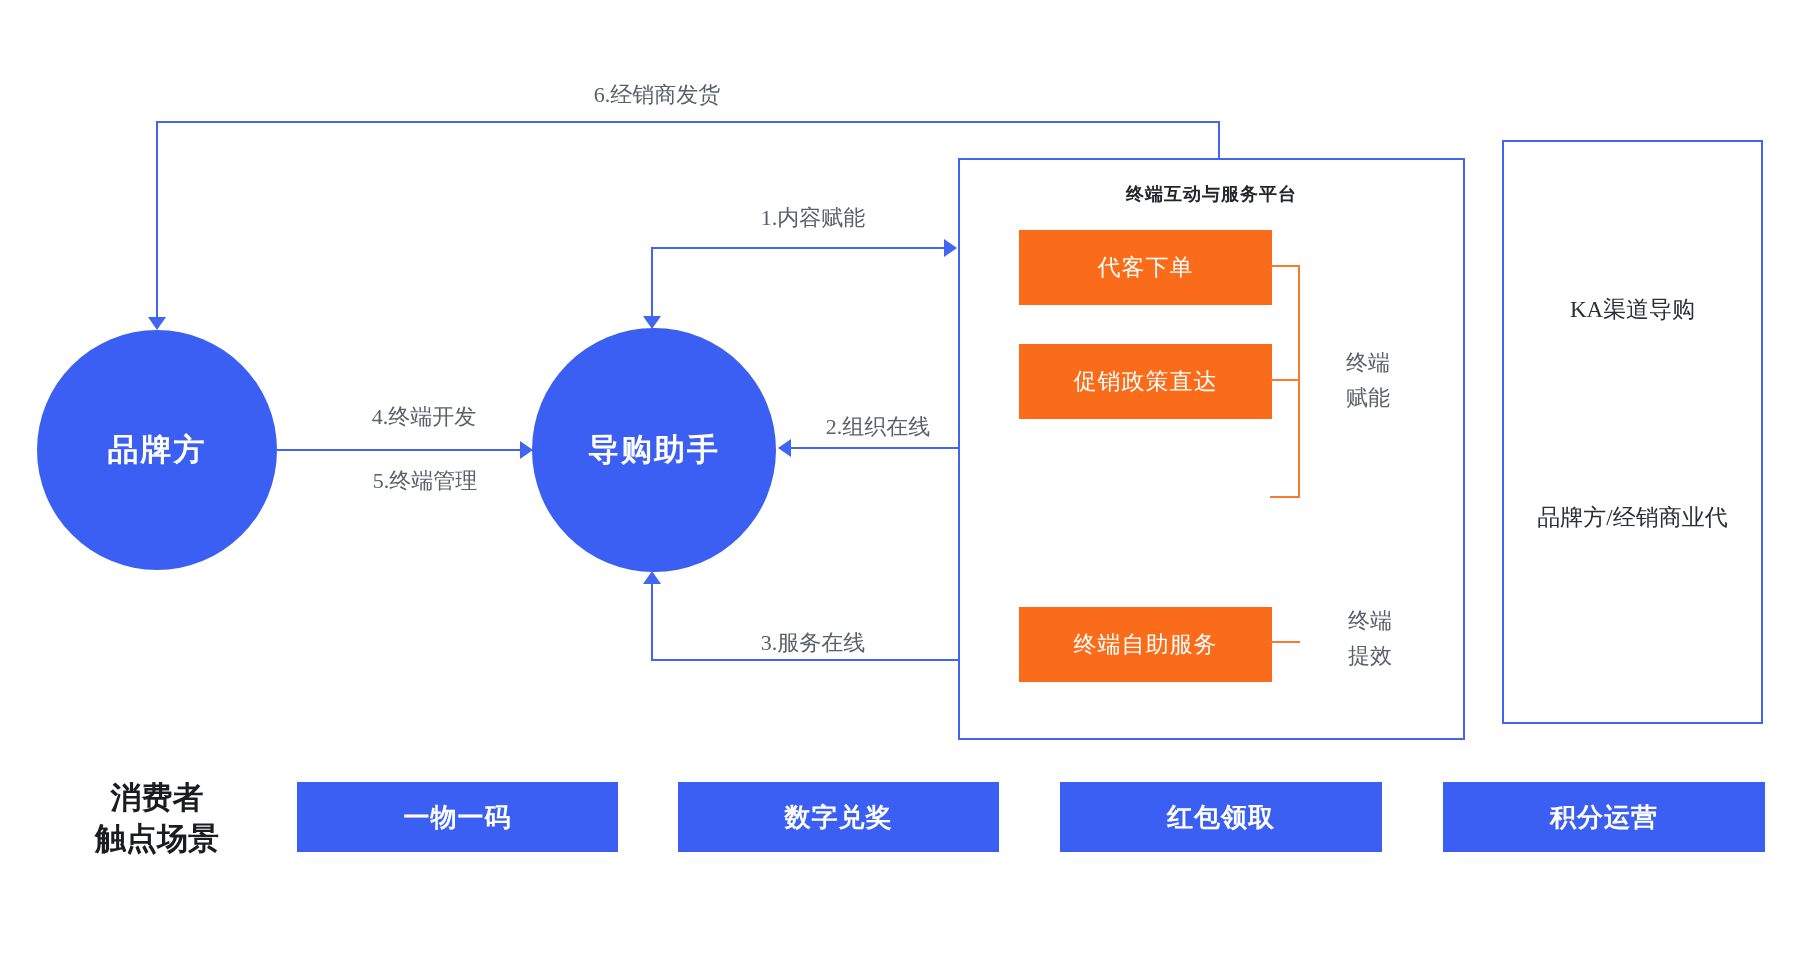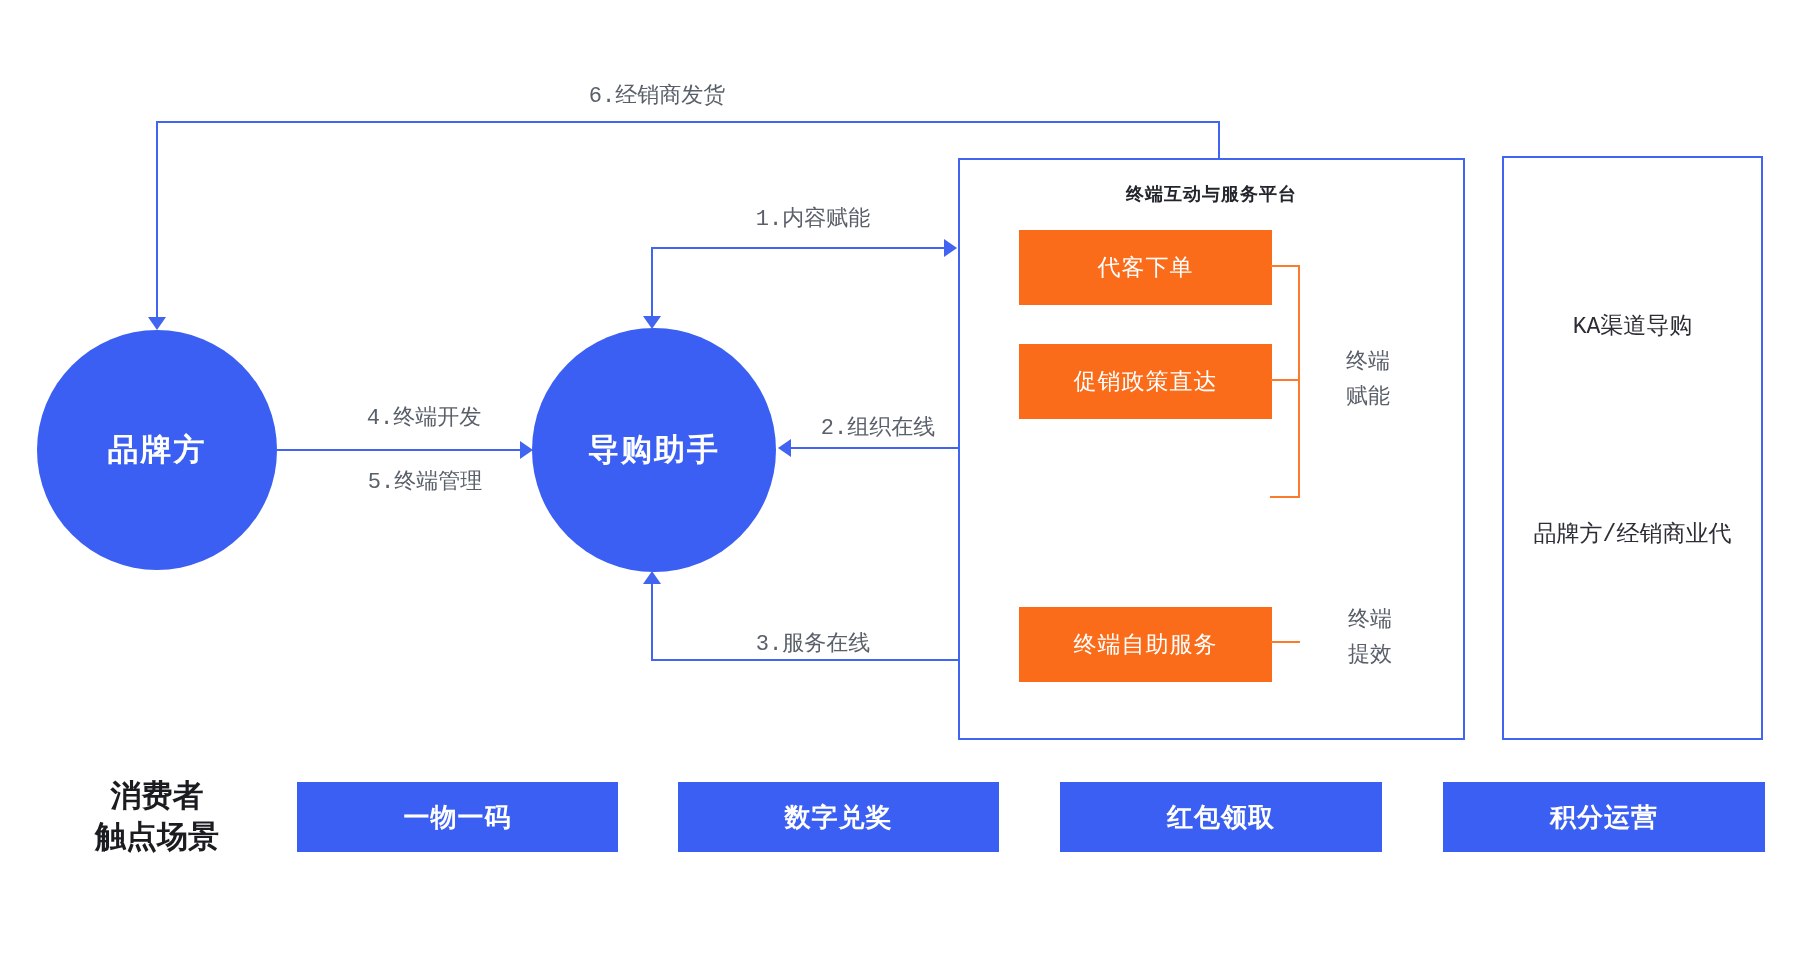--- a/index.html
+++ b/index.html
@@ -1,21 +1,21 @@
 <!DOCTYPE html>
 <html><head>
 <meta charset="utf-8">
 <style>
   html,body{margin:0;padding:0;background:#ffffff;}
   .canvas{
     position:relative;
     width:1800px;
     height:960px;
     background:#ffffff;
-    font-family:Liberation Mono, monospace;
+    font-family:Liberation Serif, serif;
     overflow:hidden;
   }
   
   .hline,.vline{position:absolute;background:#4164F1;}
   .hline{height:2px;}
   .vline{width:2px;}
   .arrow{position:absolute;width:0;height:0;}
   .arrow.down{border-left:9px solid transparent;border-right:9px solid transparent;border-top:13px solid #4164F1;}
   .arrow.up{border-left:9px solid transparent;border-right:9px solid transparent;border-bottom:13px solid #4164F1;}
   .arrow.right{border-top:9px solid transparent;border-bottom:9px solid transparent;border-left:13px solid #4164F1;}
@@ -168,21 +168,21 @@
     <div>终端</div>
     <div>赋能</div>
   </div>
 
   <div class="o-hline" style="left:1270px;top:641px;width:30px;"></div>
   <div class="bracket-label" style="left:1322px;top:603px;">
     <div>终端</div>
     <div>提效</div>
   </div>
 
-  <div class="outline-box" style="left:1502px;top:156px;width:261px;height:584px;padding-left:6px;">
+  <div class="outline-box" style="left:1502px;top:140px;width:261px;height:584px;padding-left:6px;">
     <div class="ka-text" style="top:152px;">KA渠道导购</div>
     <div class="ka-text" style="top:360px;">品牌方/经销商业代</div>
   </div>
 
   <div class="consumer-title" style="left:57px;top:777px;">
     <div>消费者</div>
     <div>触点场景</div>
   </div>
   <div class="scene" style="left:297px;width:321px;">一物一码</div>
   <div class="scene" style="left:678px;width:321px;">数字兑奖</div>

